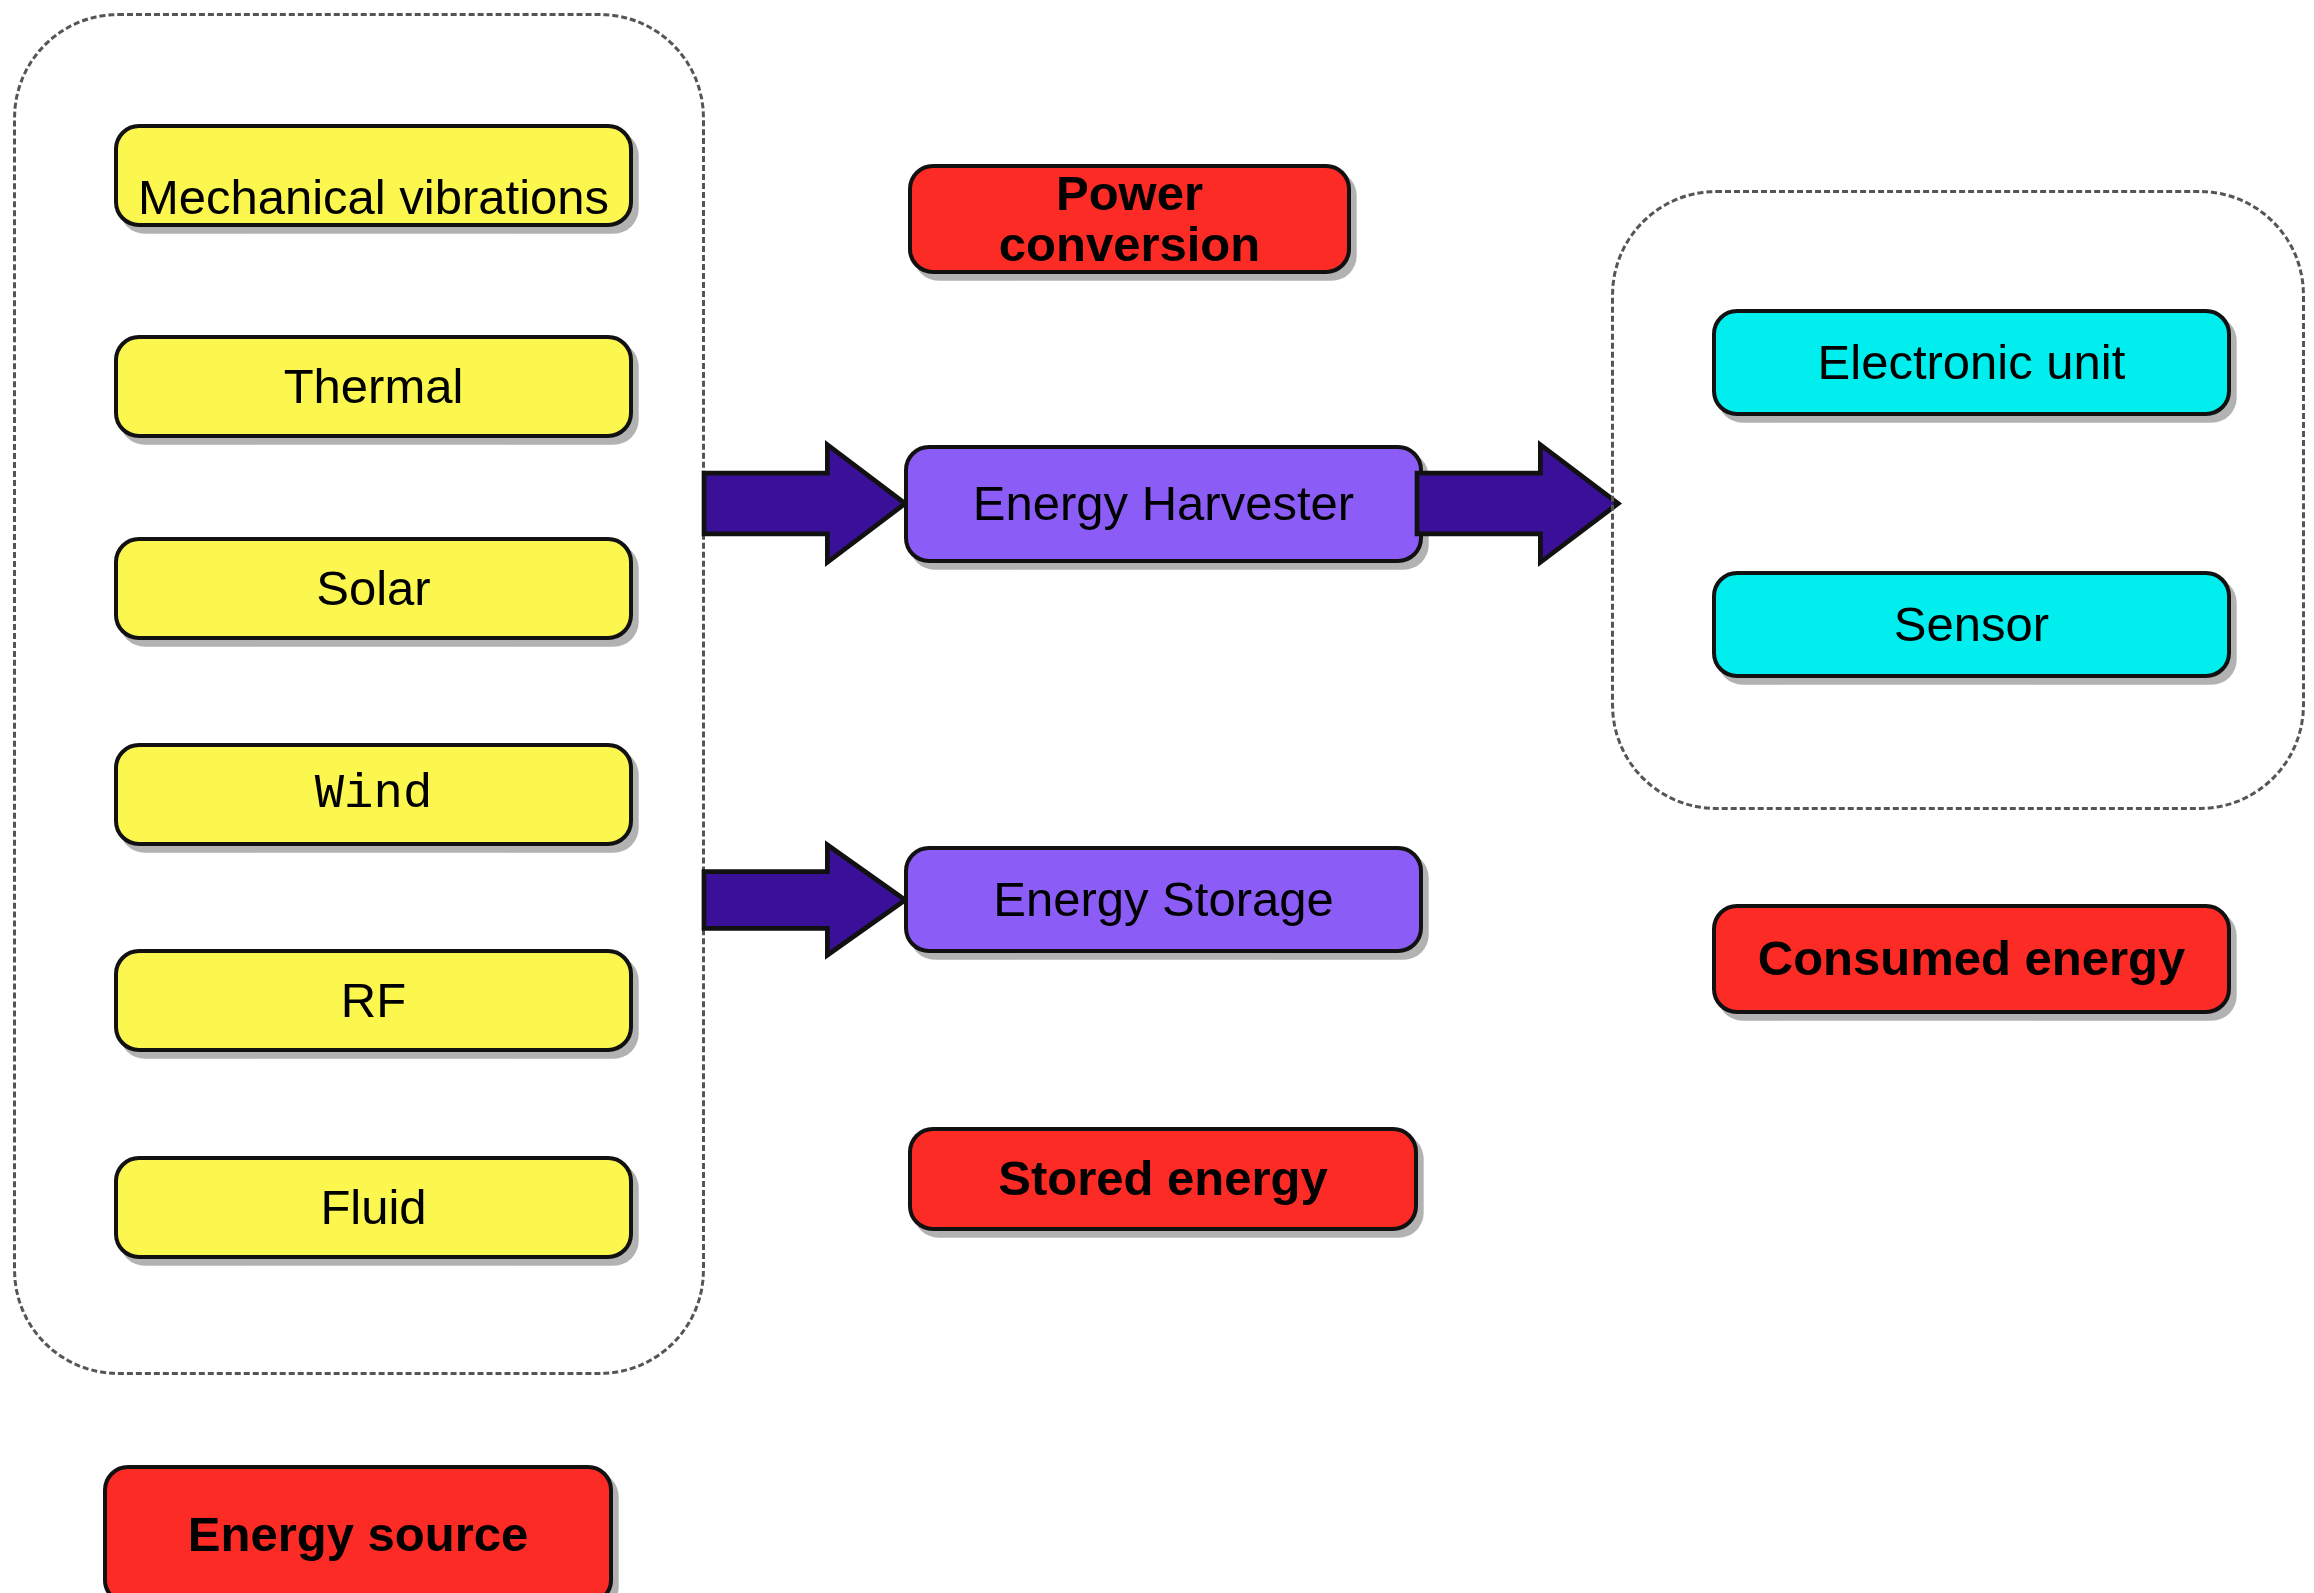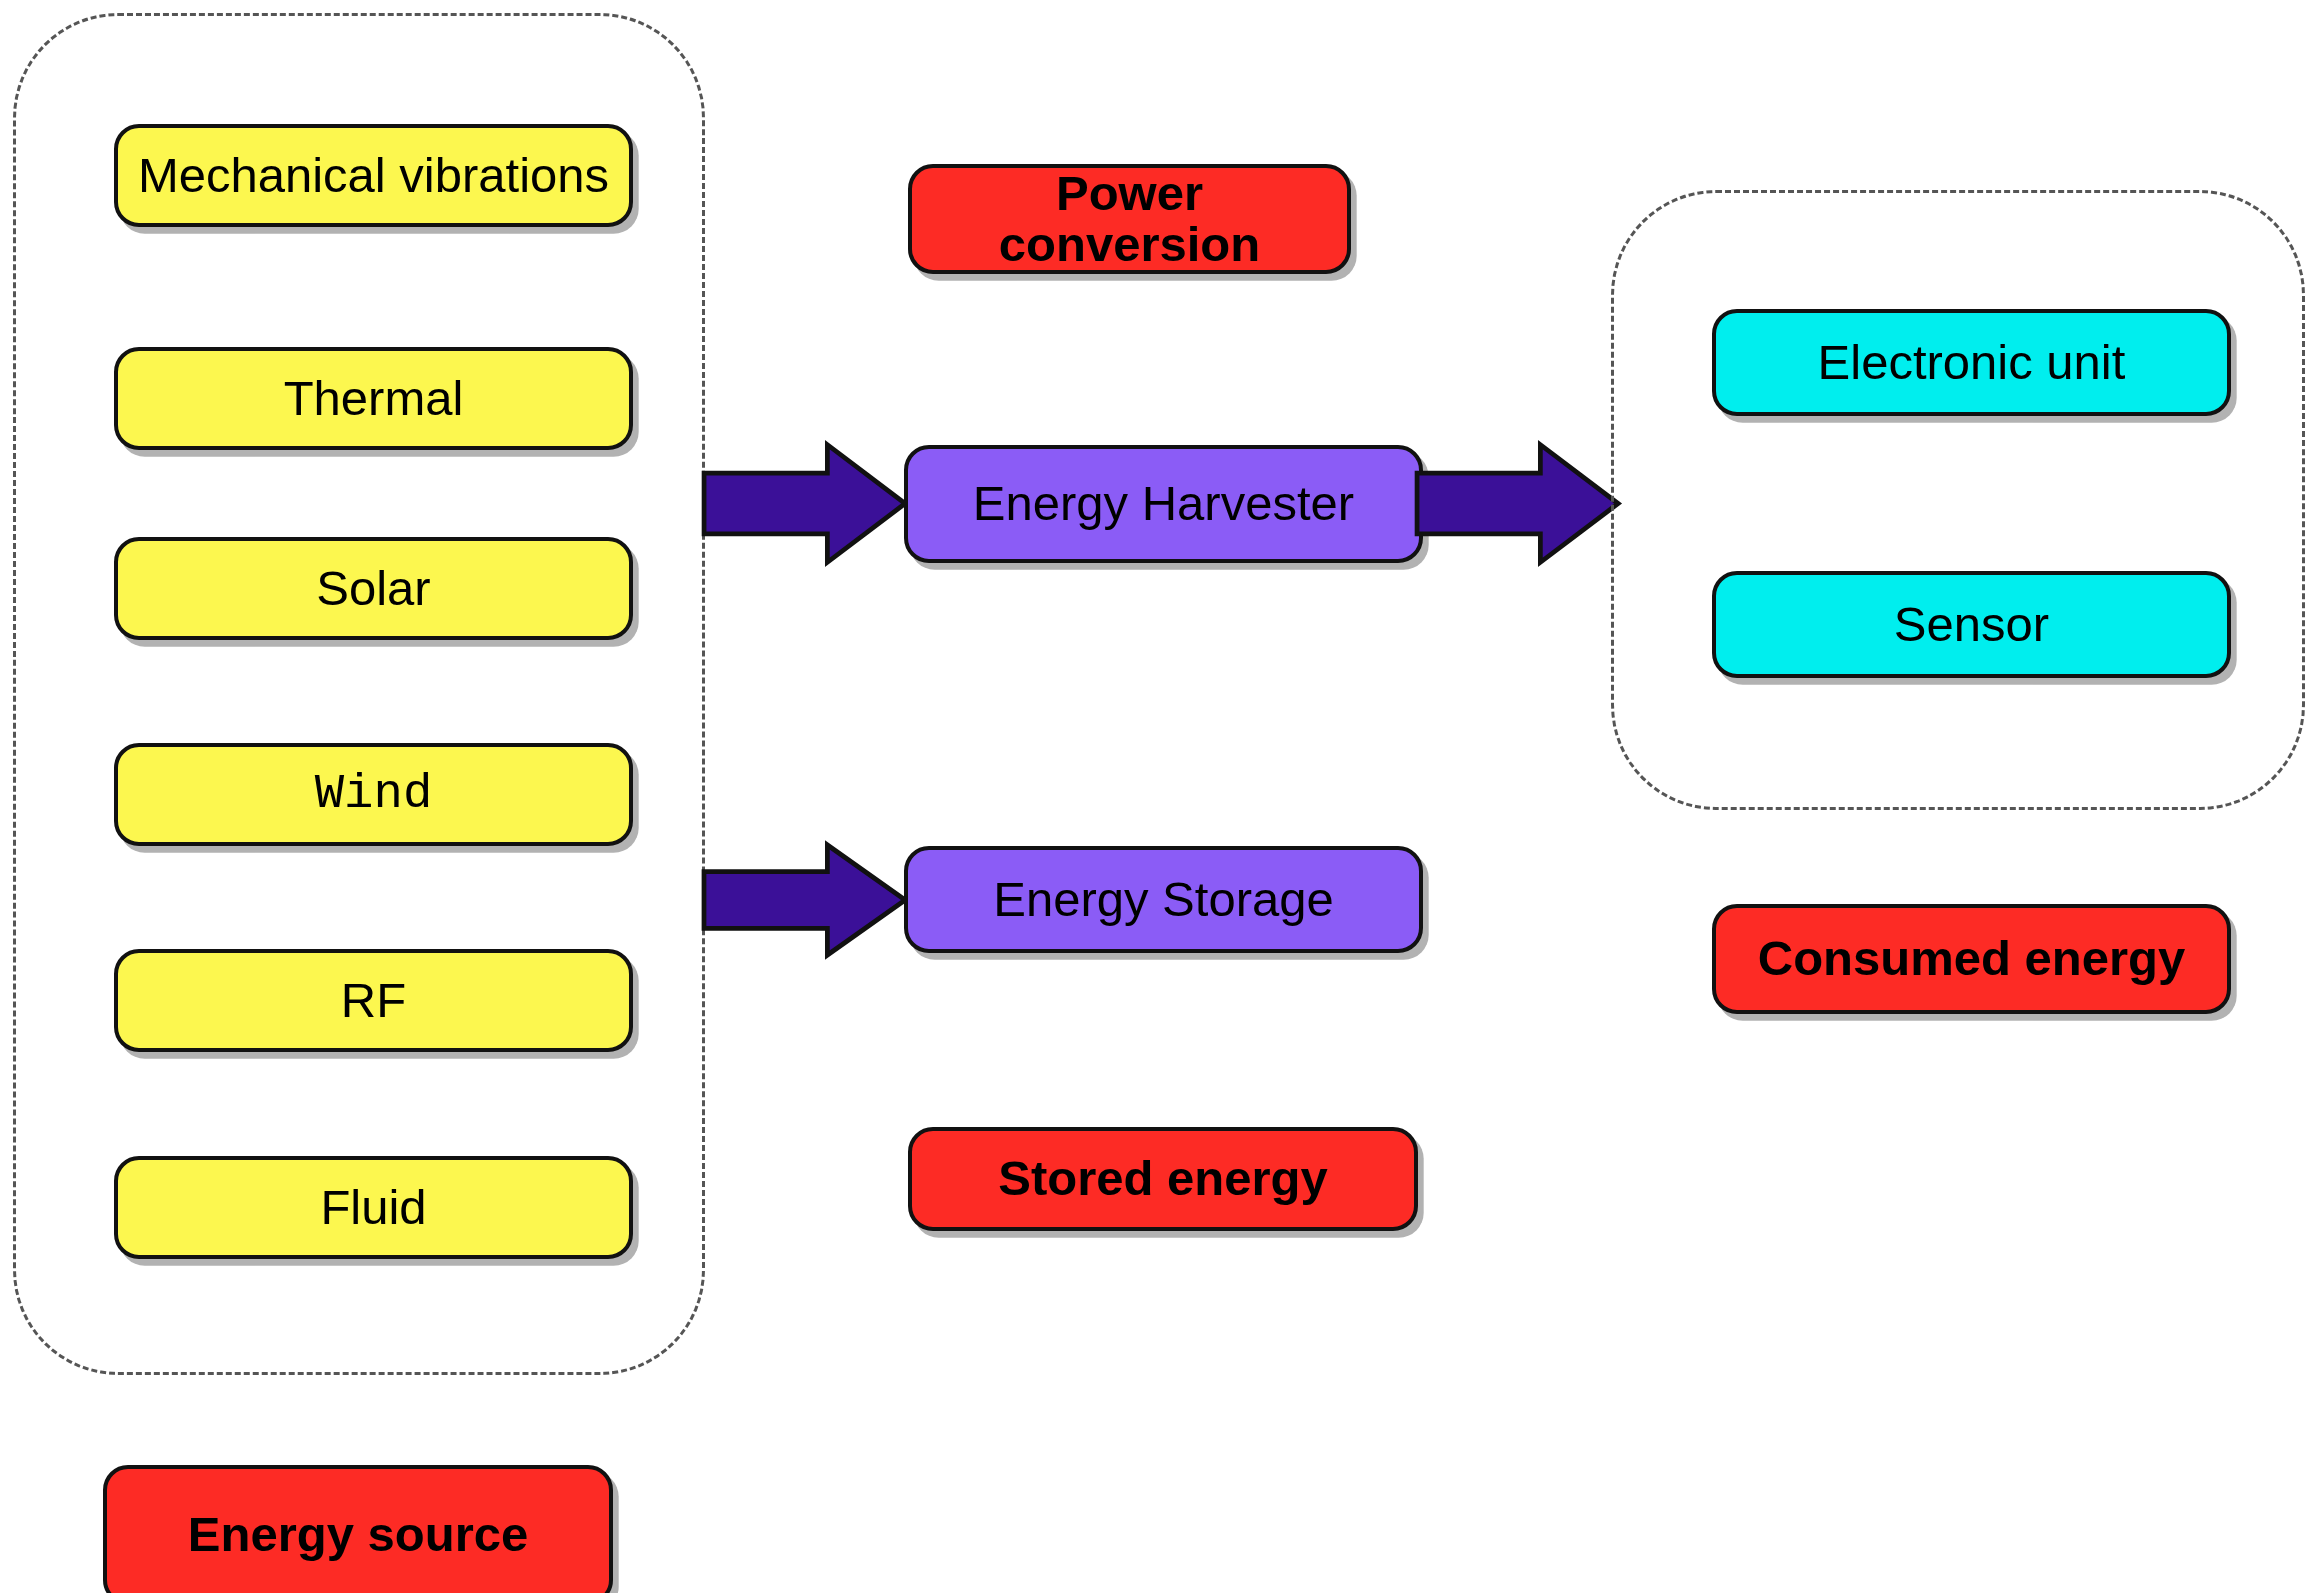--- a/index.html
+++ b/index.html
@@ -56,25 +56,25 @@
   }
   .arrow svg { display: block; overflow: visible; }
 </style>
 </head>
 <body>
 
 <div id="canvas">
 
   <div class="dashed-group" style="left:13.3px; top:13.3px; width:692px; height:1362px;"></div>
 
-  <div class="node src" style="left:114px; top:124px; width:519px; height:103px;">
+  <div class="node src" style="left:114px; top:124px; width:519px; height:103px;align-items:flex-end;">
     <span>Mechanical vibrations</span>
   </div>
 
-  <div class="node src" style="left:114px; top:347px; width:519px; height:103px;">
+  <div class="node src" style="left:114px; top:335px; width:519px; height:103px;">
     <span>Thermal</span>
   </div>
 
   <div class="node src" style="left:114px; top:537px; width:519px; height:103px;">
     <span>Solar</span>
   </div>
 
   <div class="node src" style="left:114px; top:743px; width:519px; height:103px;font-family:Liberation Mono, monospace;">
     <span>Wind</span>
   </div>

